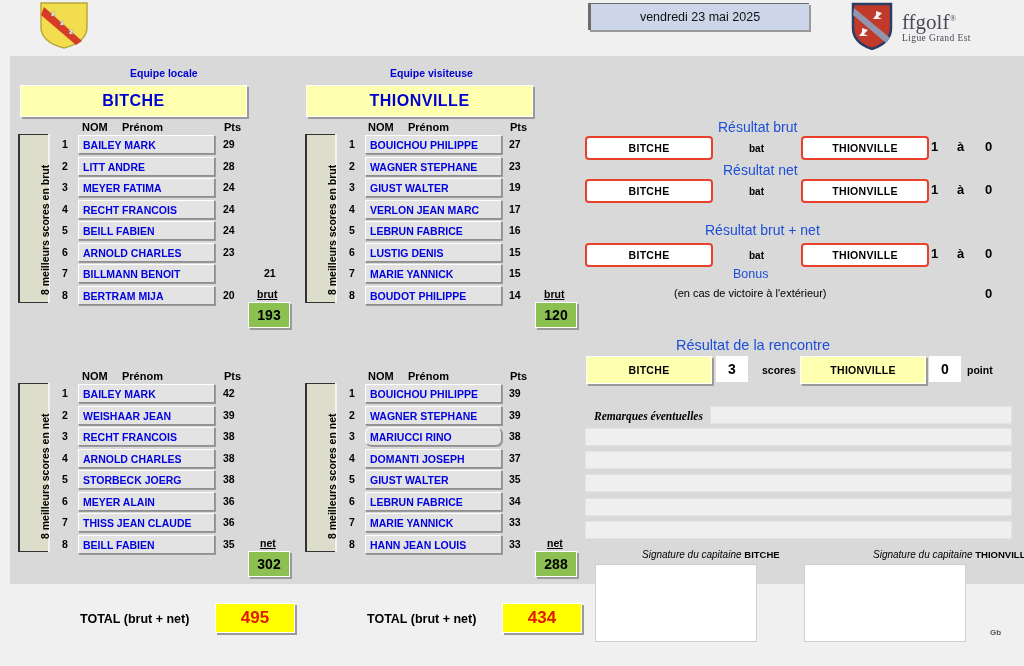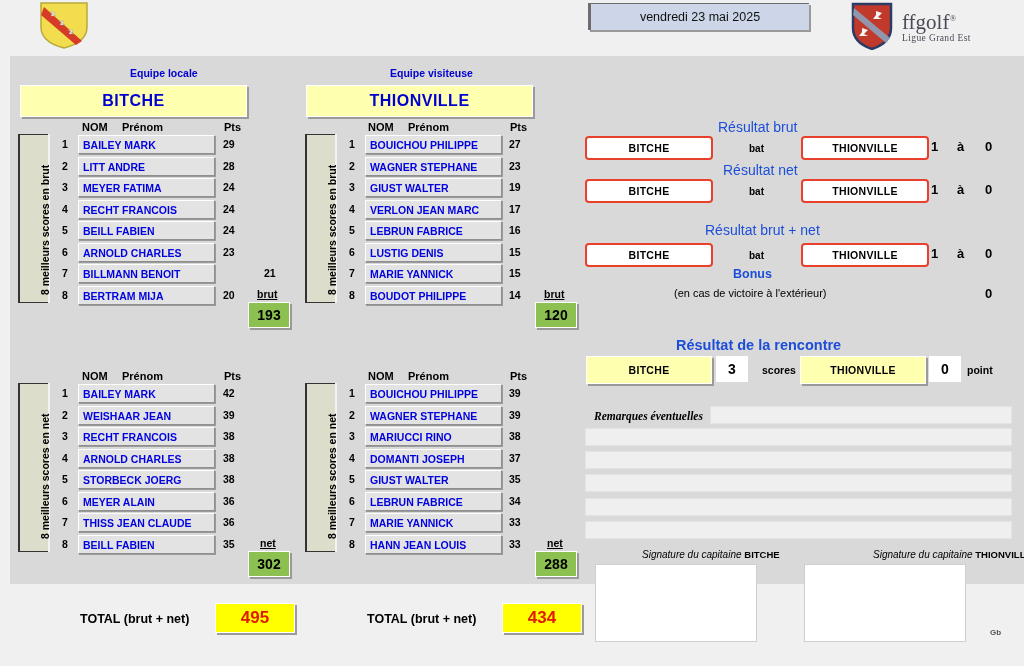--- a/index.html
+++ b/index.html
@@ -74,21 +74,21 @@
   .totlabel{position:absolute;font-size:12.5px;font-weight:bold;color:#000;white-space:nowrap;}
   .yellowtot{
     position:absolute;width:78px;height:28px;background:#ffff00;
     border:1px solid #fff;box-shadow:2px 2px 0 #9a9a9a;
     display:flex;align-items:center;justify-content:center;
   }
   .yellowtot span{font-size:17px;font-weight:bold;color:#e01b00;}
 
   
   .rtitle{position:absolute;font-size:14px;color:#1d4ed8;white-space:nowrap;text-align:right;}
-  .rtitle.bold{font-weight:bold;}
+  .rtitle.bold{font-weight:normal;}
   .redbox{
     position:absolute;width:124px;height:20px;background:#fff;
     border:2px solid #e8402a;border-radius:4px;
     display:flex;align-items:center;justify-content:center;
   }
   .redbox span{font-size:10.5px;font-weight:bold;color:#000;letter-spacing:.3px;}
   .bat{position:absolute;font-size:10px;font-weight:bold;color:#000;}
   .num{position:absolute;font-size:13px;font-weight:bold;color:#000;}
   .small{position:absolute;font-size:11px;color:#000;}
 
@@ -356,21 +356,21 @@
     </div>
   <div class="pts" style="left:499px;top:331px;">39</div>
 
   <div class="rank" style="left:336px;top:353px;">2</div>
   <div class="namebox" style="left:355px;top:350px;">
       <span>WAGNER STEPHANE</span>
     </div>
   <div class="pts" style="left:499px;top:353px;">39</div>
 
   <div class="rank" style="left:336px;top:374px;">3</div>
-  <div class="namebox" style="left:355px;top:371px;">
+  <div class="namebox" style="left:355px;top:371px;border-radius:6px;">
       <span>MARIUCCI RINO</span>
     </div>
   <div class="pts" style="left:499px;top:374px;">38</div>
 
   <div class="rank" style="left:336px;top:396px;">4</div>
   <div class="namebox" style="left:355px;top:393px;">
       <span>DOMANTI JOSEPH</span>
     </div>
   <div class="pts" style="left:499px;top:396px;">37</div>
 

